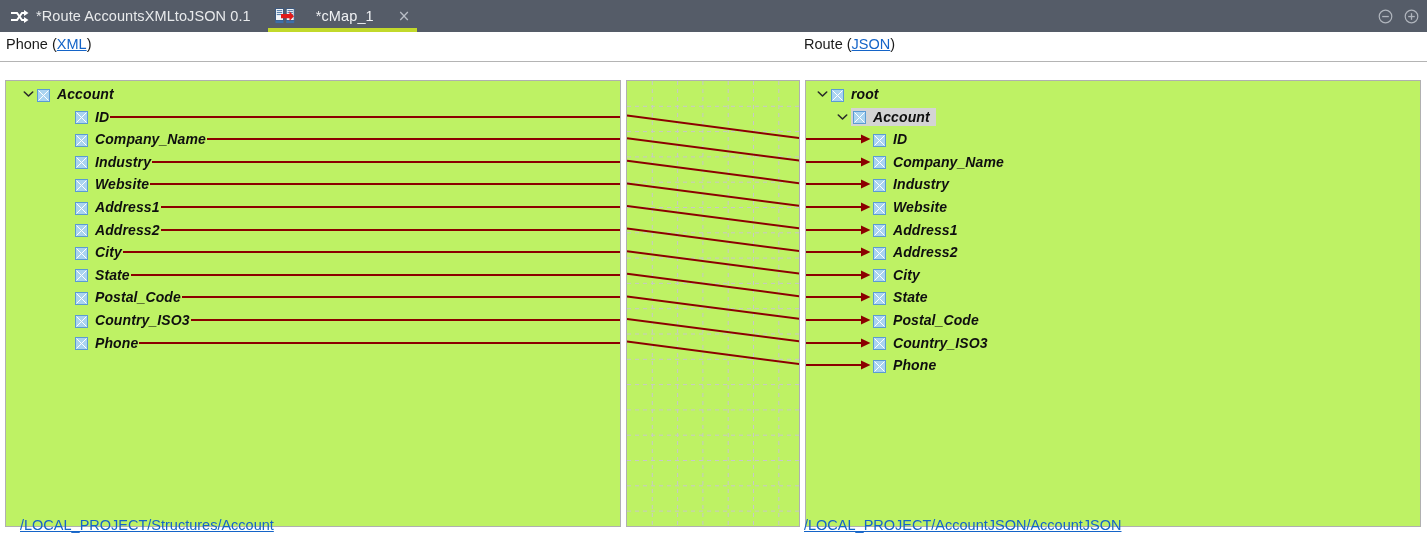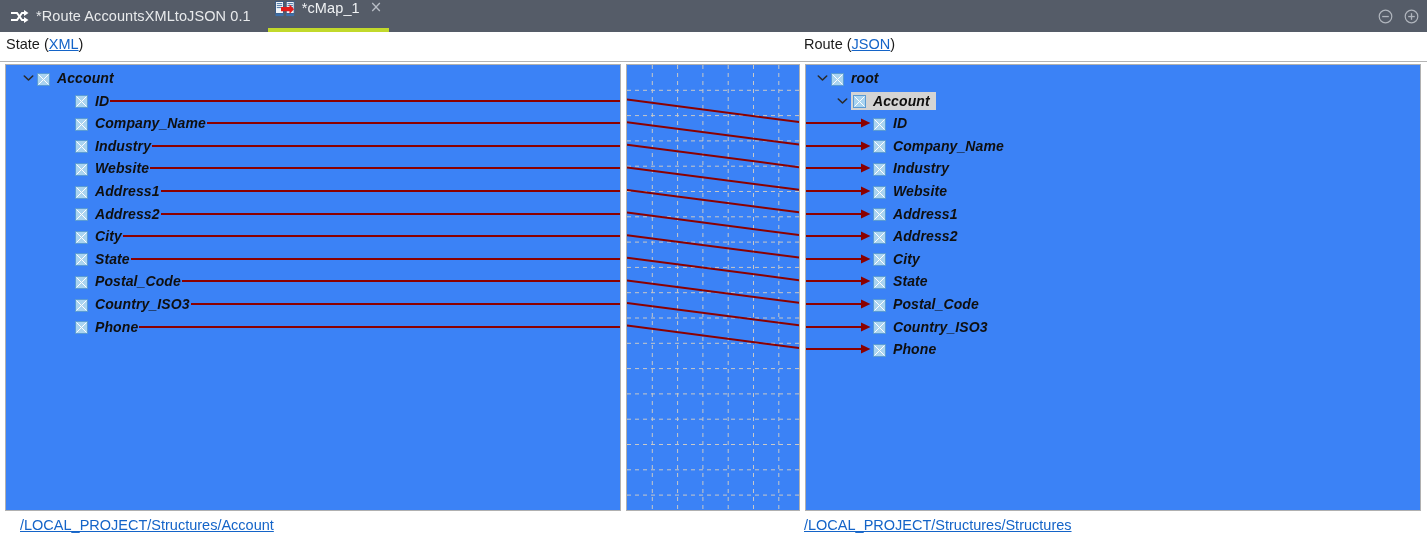--- a/index.html
+++ b/index.html
@@ -25,25 +25,26 @@
   #route-title {
     display: flex; align-items: center;
     color: #e8eaec;
     font-size: 14.5px;
     padding: 0 14px 0 2px;
     white-space: nowrap;
     letter-spacing: .1px;
   }
   .tab {
     position: relative;
-    display: flex; align-items: flex-start;
+    display: flex; align-items: center;
     padding: 0 8px 0 10px;
     color: #f0f2f4;
     font-size: 14.5px;
     white-space: nowrap;
+    gap: 14px;
   }
   .tab-icon { width: 20px; height: 18px; margin-right: 7px; flex: none; }
   .tab-label { letter-spacing: .1px; }
   .tab-close {
     margin-left: 10px; margin-right: 2px;
     color: #b9bec6; font-size: 15px; line-height: 1;
     font-family: "DejaVu Sans", sans-serif;
   }
   .tab-underline {
     position: absolute; left: 3px; right: 3px; bottom: 0;
@@ -69,22 +70,22 @@
   }
 
   #hdr-divider {
     position: absolute; left: 0; top: 61px; width: 1427px;
     height: 1px; background: #b4b4b4;
   }
 
   
   .panel {
     position: absolute;
-    top: 64px; height: 447px;
-    background: #3b82f6;
+    top: 80px; height: 447px;
+    background: #bef264;
     border: 1px solid #b0b0b0;
     overflow: hidden;
   }
   #panel-input  { left: 5px;   width: 616px; }
   #panel-middle { left: 626px; width: 174px; }
   #panel-output { left: 805px; width: 616px; }
 
   
   #grid-svg { position: absolute; left: 0; top: 0; }
 
@@ -189,21 +190,21 @@
         <circle cx="7.5" cy="7.5" r="6.3" fill="none" stroke="#b0b5bd" stroke-width="1.2"></circle>
         <rect x="4.2" y="6.9" width="6.6" height="1.3" fill="#b0b5bd"></rect>
         <rect x="6.85" y="4.2" width="1.3" height="6.6" fill="#b0b5bd"></rect>
       </svg>
     </span>
   </div>
 </div>
 
 <div id="label-row">
   <div class="panel-label" id="label-input">
-    <span>State (</span><a class="lnk-blue" href="#">XML</a><span>)</span>
+    <span>Phone (</span><a class="lnk-blue" href="#">XML</a><span>)</span>
   </div>
   <div class="panel-label" id="label-output">
     <span>Route (</span><a class="lnk-blue" href="#">JSON</a><span>)</span>
   </div>
 </div>
 <div id="hdr-divider"></div>
 
 <div class="panel" id="panel-input">
   <div class="tree" id="input-tree">
       <div class="tree-row" style="top:2px; padding-left:14px;">
@@ -507,13 +508,13 @@
         <span class="node-icon"><svg width="13" height="13" viewBox="0 0 13 13">
             <rect x="0.5" y="0.5" width="12" height="12" fill="#aad4f0" stroke="#5a9bd4" stroke-width="1"></rect>
             <path d="M1.5 1.5 L11.5 11.5 M11.5 1.5 L1.5 11.5" stroke="#ffffff" stroke-width="1"></path>
           </svg></span>
         <span class="node-label">Phone</span>
       </div>
     </div>
 </div>
 
 <a class="footer-link" id="footer-input" href="#">/LOCAL_PROJECT/Structures/Account</a>
-<a class="footer-link" id="footer-output" href="#">/LOCAL_PROJECT/Structures/Structures</a>
+<a class="footer-link" id="footer-output" href="#">/LOCAL_PROJECT/AccountJSON/AccountJSON</a>
 
 </body></html>

